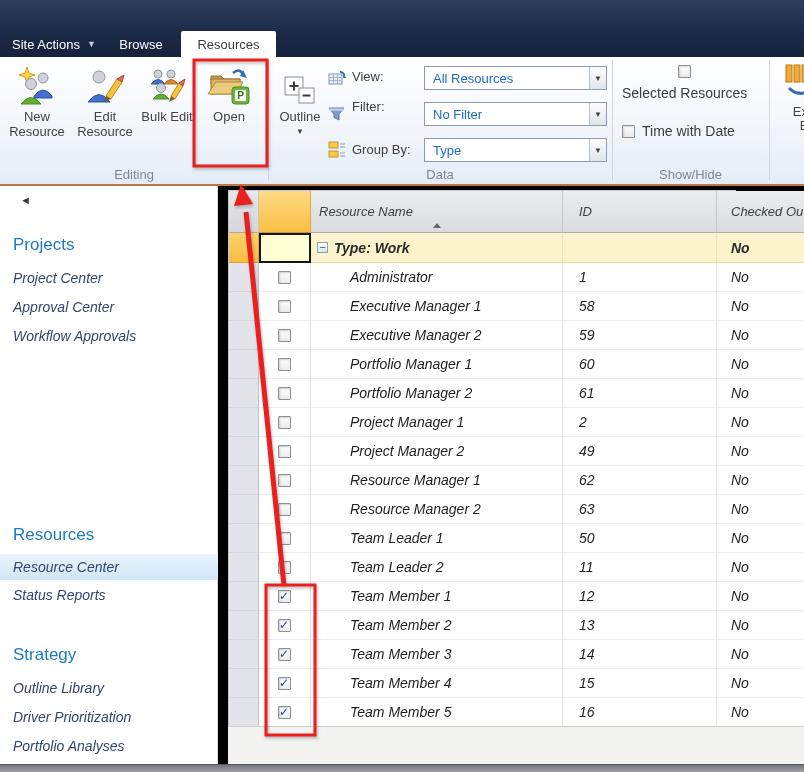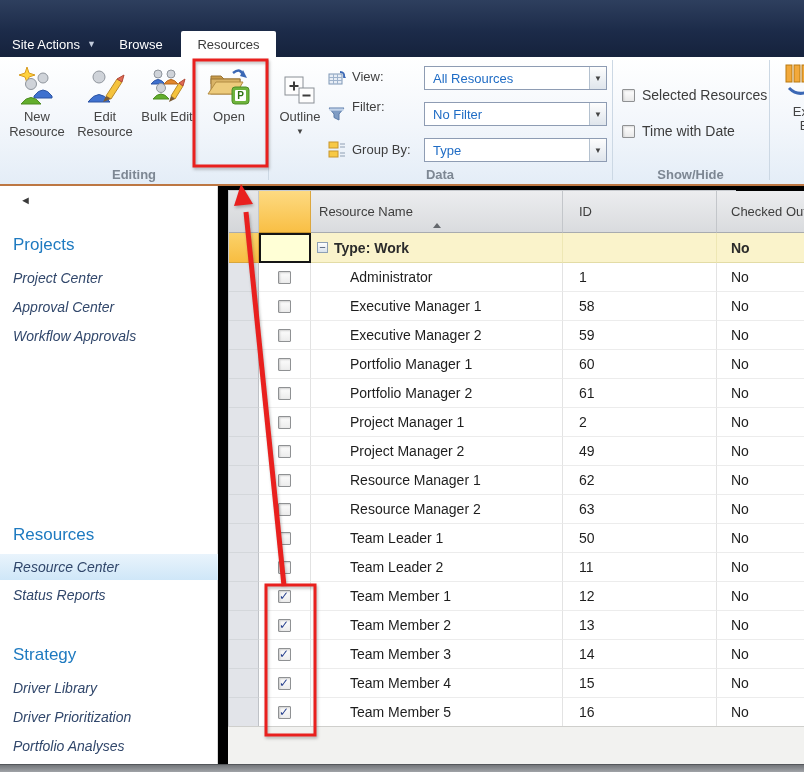--- a/index.html
+++ b/index.html
@@ -19,21 +19,21 @@
   .tab { position:absolute; top:31px; height:26px; display:flex; align-items:center; justify-content:center;
     font-size:13px; cursor:default; }
   .tab-browse { left:102px; width:78px; color:#fff; }
   .tab-resources { left:181px; width:95px; background:#fff; color:#3c3c3c; border-radius:2px 2px 0 0; }
 
   
   .ribbon { position:absolute; left:0; top:57px; width:804px; height:129px;
     background:linear-gradient(#ffffff, #f2f6fb 55%, #e4edf7);
     border-bottom:2px solid #bd7743; }
   .vsep { position:absolute; top:3px; height:120px; width:1px; background:#ccd8e4; }
-  .rgroup-label { position:absolute; top:110px; height:16px; font-size:13px; color:#7d8793; text-align:center;font-weight:bold; }
+  .rgroup-label { position:absolute; top:110px; height:16px; font-size:13px; color:#7d8793; text-align:center; }
 
   .bigbtn { position:absolute; top:4px; display:flex; flex-direction:column; align-items:center; cursor:default; }
   .bigbtn .bicon { height:46px; display:flex; align-items:flex-end; justify-content:center; }
   .bigbtn .blbl { margin-top:2px; font-size:13px; line-height:15px; color:#444; text-align:center; }
 
   .rfield-label { position:absolute; left:352px; font-size:13px; color:#3e3e3e; }
   .rfield-icon { position:absolute; left:328px; }
   .combo { position:absolute; left:424px; width:183px; height:24px; background:#fff;
     border:1px solid #8e9cb3; display:flex; align-items:stretch; cursor:default; }
   .combo .val { flex:1; display:flex; align-items:center; padding-left:8px; font-size:13px; color:#1f6cc5; }
@@ -55,21 +55,21 @@
   .sb-section { position:absolute; left:0; width:218px; }
   .sb-heading { font-size:17px; color:#1e7ac0; padding-left:13px; height:22px; line-height:22px;
     margin-bottom:8px; cursor:default; }
   .sb-item { font-size:14px; color:#31476b; padding-left:13px; height:29px; line-height:29px; cursor:default;font-style:italic; }
   .sb-item.selected { background:linear-gradient(#e9f4fc,#cfe7f8); height:26px; line-height:26px; margin:2px 0 1px 0; }
 
   
   .grid { position:absolute; left:228px; top:190px; width:508px;
     display:grid; grid-template-columns:30px 52px 252px 154px 88px;
     grid-template-rows:42px 30px; grid-auto-rows:29px;
-    border-left:1px solid #c6c9cd; border-top:1px solid #c6c9cd; font-size:14px; color:#1e1e1e; }
+    border-left:1px solid #c6c9cd; border-top:1px solid #c6c9cd; font-size:14px; color:#1e1e1e;font-style:italic; }
   .hc { background:linear-gradient(#ecedef,#d9dbde); border-right:1px solid #c3c6ca; border-bottom:1px solid #a8abaf;
     font-size:13px; color:#3e3e3e; position:relative; display:flex; align-items:center; cursor:default; }
   .hc-corner { background:linear-gradient(#e6e7e9,#d4d6d9); }
   .hc-selectall { background:linear-gradient(#fdda82,#f9bf44); border-right-color:#dca73e; border-bottom-color:#c8962d; }
   .hc-name { padding-left:8px; }
   .hc-id { padding-left:16px; }
   .hc-co { padding-left:14px; overflow:hidden; white-space:nowrap; }
   .sort-asc { position:absolute; bottom:4px; left:50%; margin-left:-4px; width:0; height:0;
     border-left:4px solid transparent; border-right:4px solid transparent; border-bottom:5px solid #64686d; }
 
@@ -233,21 +233,21 @@
     </div>
     <div class="rfield-label" style="top:85px;">Group By:</div>
     <div class="combo" style="top:81px;">
       <span class="val">Type</span>
       <span class="dd">▼</span>
     </div>
 
     <div class="rgroup-label" style="left:268px; width:344px;">Data</div>
     <div class="vsep" style="left:612px;"></div>
 
-    <div class="rcheck-row" style="top:30px;">
+    <div class="rcheck-row" style="top:8px;flex-direction:column;">
       <span class="rcb"></span>
       <span class="rcl">Selected Resources</span>
     </div>
     <div class="rcheck-row" style="top:66px;">
       <span class="rcb"></span>
       <span class="rcl">Time with Date</span>
     </div>
     <div class="rgroup-label" style="left:612px; width:157px;">Show/Hide</div>
     <div class="vsep" style="left:769px;"></div>
 
@@ -275,21 +275,21 @@
         <div class="sb-item">Approval Center</div>
         <div class="sb-item">Workflow Approvals</div>
       </div>
       <div class="sb-section" style="top: 338px;">
         <div class="sb-heading">Resources</div>
         <div class="sb-item selected">Resource Center</div>
         <div class="sb-item">Status Reports</div>
       </div>
       <div class="sb-section" style="top: 458px;">
         <div class="sb-heading">Strategy</div>
-        <div class="sb-item">Driver Library</div>
+        <div class="sb-item">Outline Library</div>
         <div class="sb-item">Driver Prioritization</div>
         <div class="sb-item">Portfolio Analyses</div>
       </div>
     </div>
 
   <div class="grid">
     <div class="hc hc-corner"></div>
     <div class="hc hc-selectall"></div>
     <div class="hc hc-name">
       <span>Resource Name</span>

